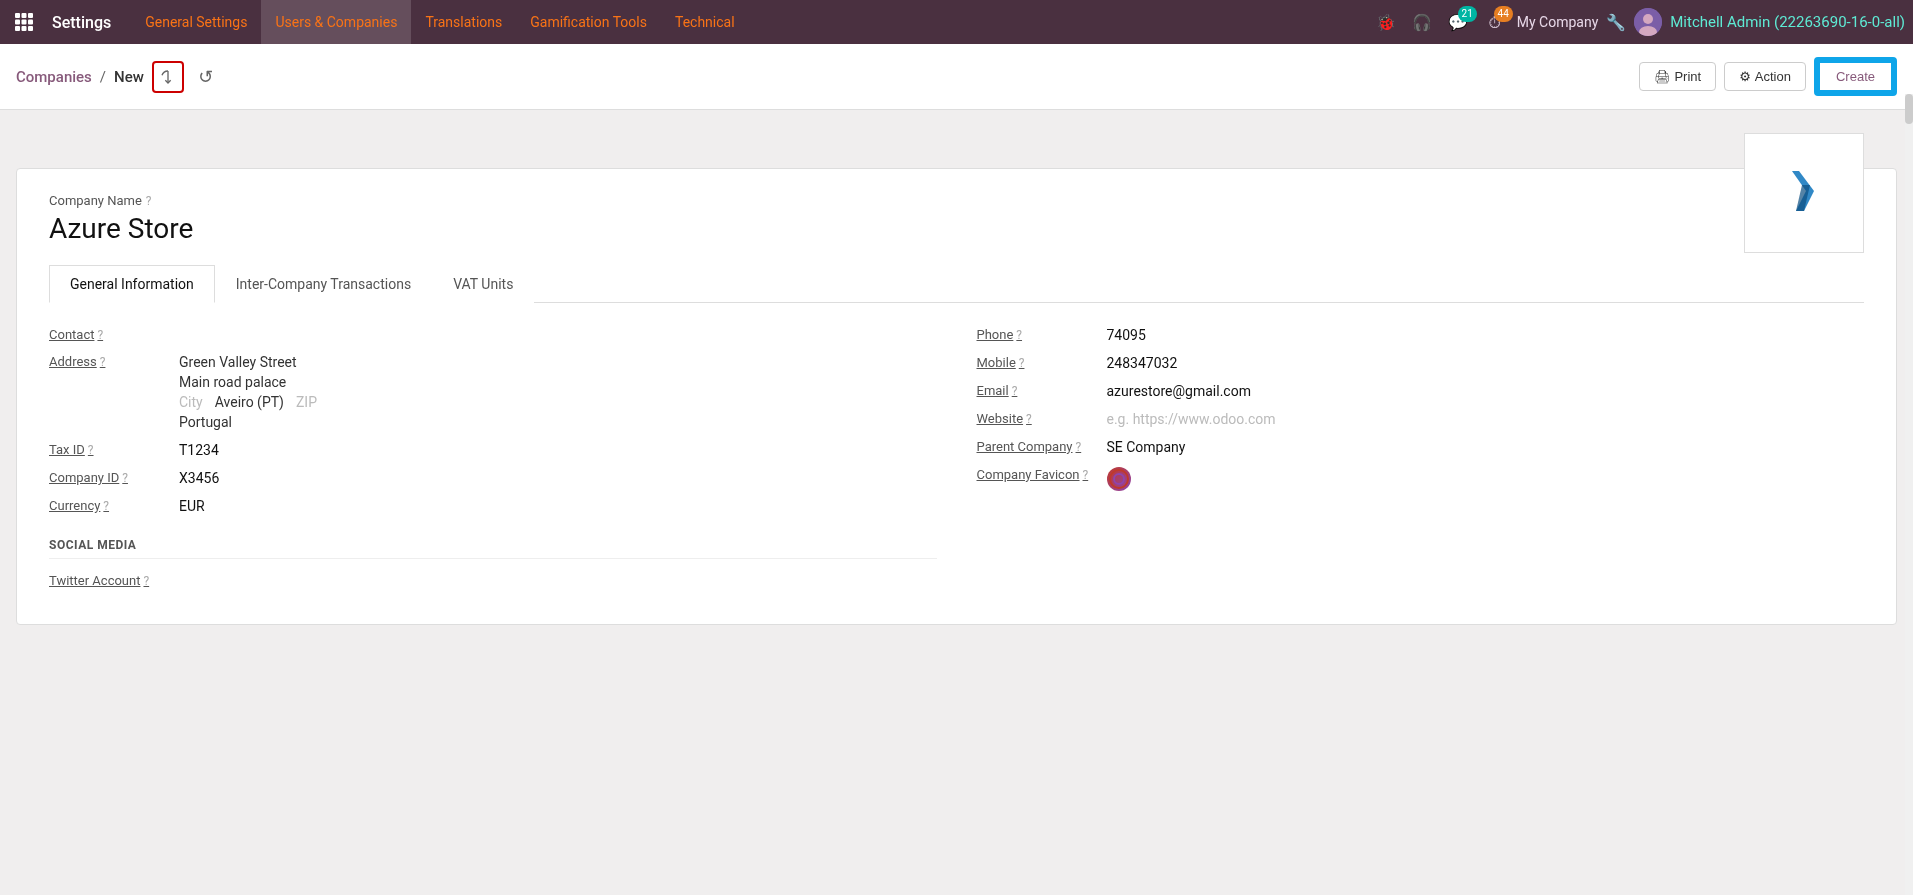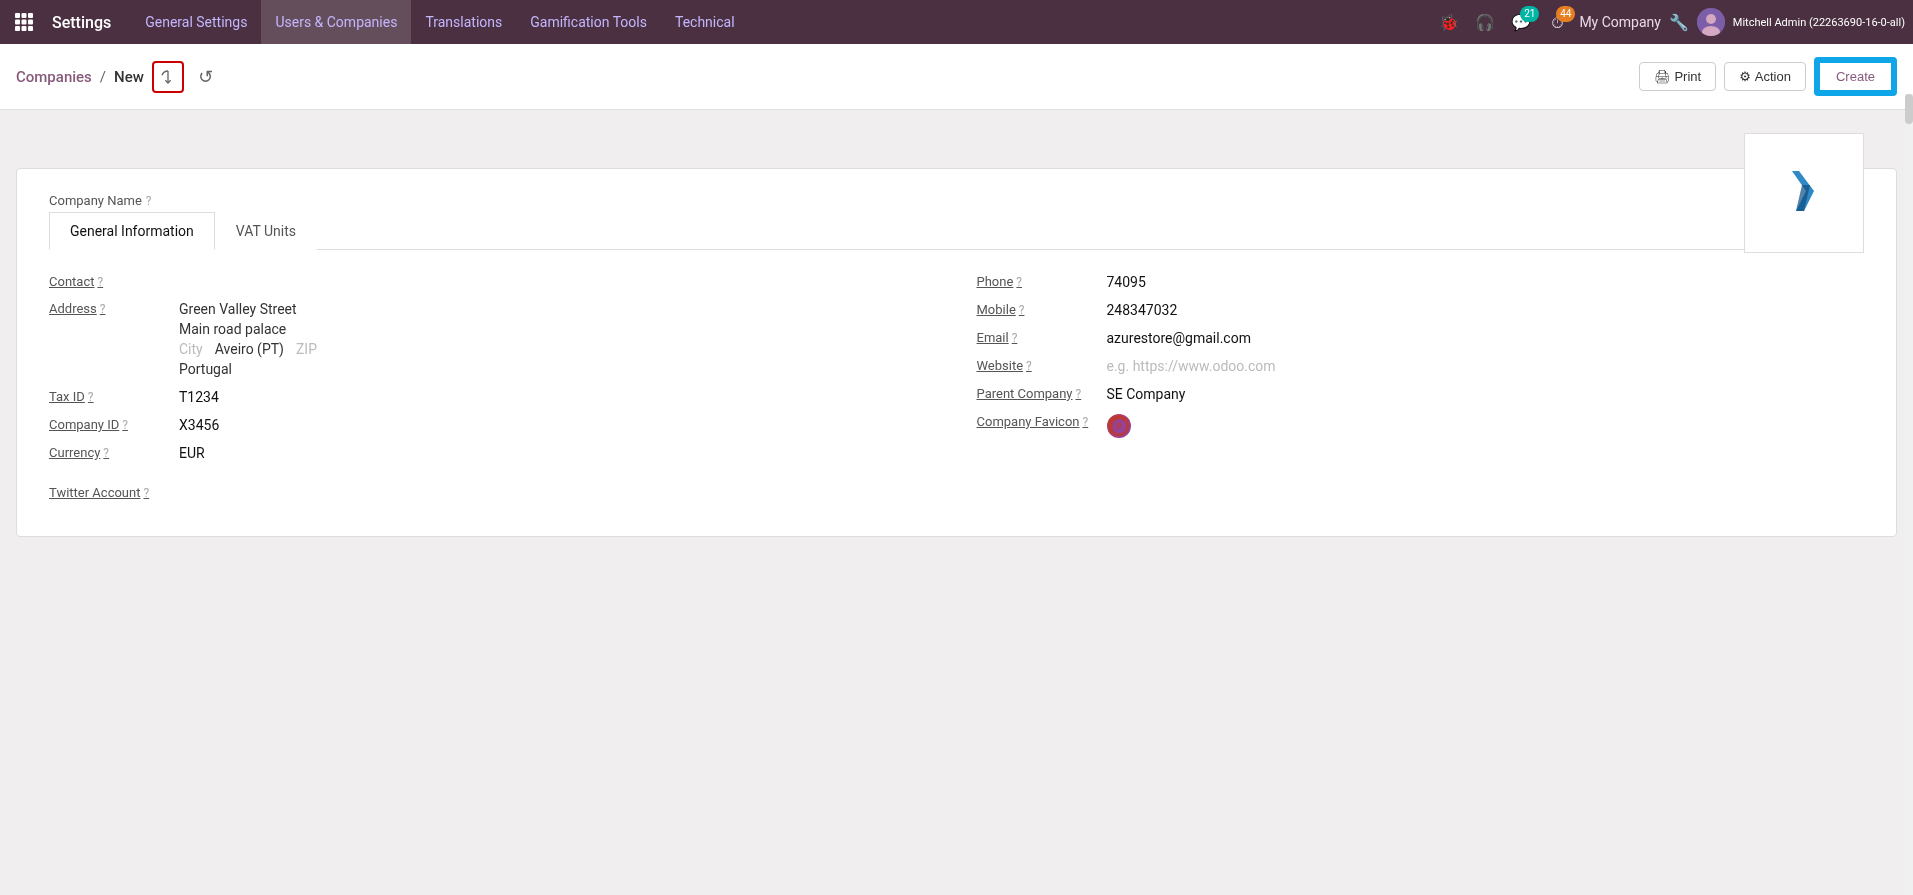--- a/index.html
+++ b/index.html
@@ -28,21 +28,21 @@
       font-weight: 500;
       margin-right: 8px;
       padding: 0 8px;
     }
     .top-nav .nav-items {
       display: flex;
       gap: 0;
       flex: 1;
     }
     .top-nav .nav-item {
-      color: #c4b5fd;
+      color: #f97316;
       padding: 0 14px;
       height: 44px;
       display: flex;
       align-items: center;
       cursor: pointer;
       font-size: 14px;
       white-space: nowrap;
     }
     .top-nav .nav-item.active { background: rgba(255,255,255,0.15); }
     .top-nav .nav-right {
@@ -85,22 +85,22 @@
     .top-nav .user-avatar {
       width: 28px; height: 28px;
       border-radius: 50%;
       background: #7b5ea7;
       display: flex; align-items: center; justify-content: center;
       color: white;
       font-size: 12px;
       overflow: hidden;
     }
     .top-nav .user-name {
-      color: #ffffff;
-      font-size: 11px;
+      color: #5eead4;
+      font-size: 15px;
       cursor: pointer;
     }
 
     
     .breadcrumb-bar {
       background: white;
       border-bottom: 1px solid #ddd;
       padding: 0 16px;
       height: 66px;
       display: flex;
@@ -429,23 +429,25 @@
           <polygon points="22,20 30,20 20,40 12,40" fill="#1a7bc0" opacity="0.9"></polygon>
           <polygon points="18,14 26,14 20,40 12,40" fill="#0d4f80" opacity="0.7"></polygon>
         </g>
       </svg>
     </div>
 
     <div class="company-name-label">
       <span>Company Name</span>
       <span class="help-icon">?</span>
     </div>
+    <div class="company-name-value">Azure Store</div>
 
     <div class="tabs">
       <div class="tab active">General Information</div>
+      <div class="tab">Inter-Company Transactions</div>
       <div class="tab">VAT Units</div>
     </div>
 
     <div class="form-body">
 
       <div class="form-left">
 
         <div class="field-row">
           <span class="field-label">
             <span>Contact</span>
@@ -488,20 +490,21 @@
 
         <div class="field-row">
           <span class="field-label">
             <span>Currency</span>
             <span class="help-icon">?</span>
           </span>
           <span class="field-value">EUR</span>
         </div>
 
         <div class="social-media-section">
+          <div class="section-title">SOCIAL MEDIA</div>
           <div class="field-row">
             <span class="field-label">
               <span>Twitter Account</span>
               <span class="help-icon">?</span>
             </span>
           </div>
         </div>
       </div>
 
       <div class="form-right">

